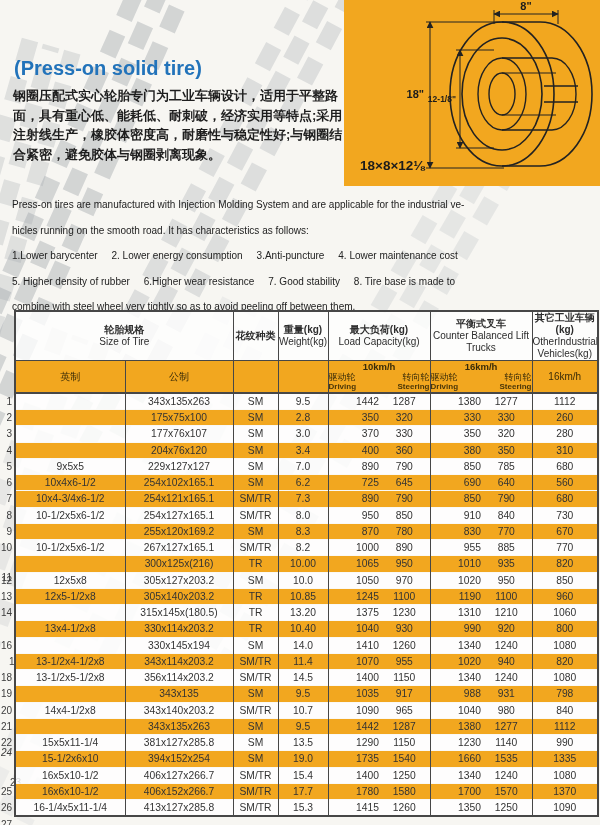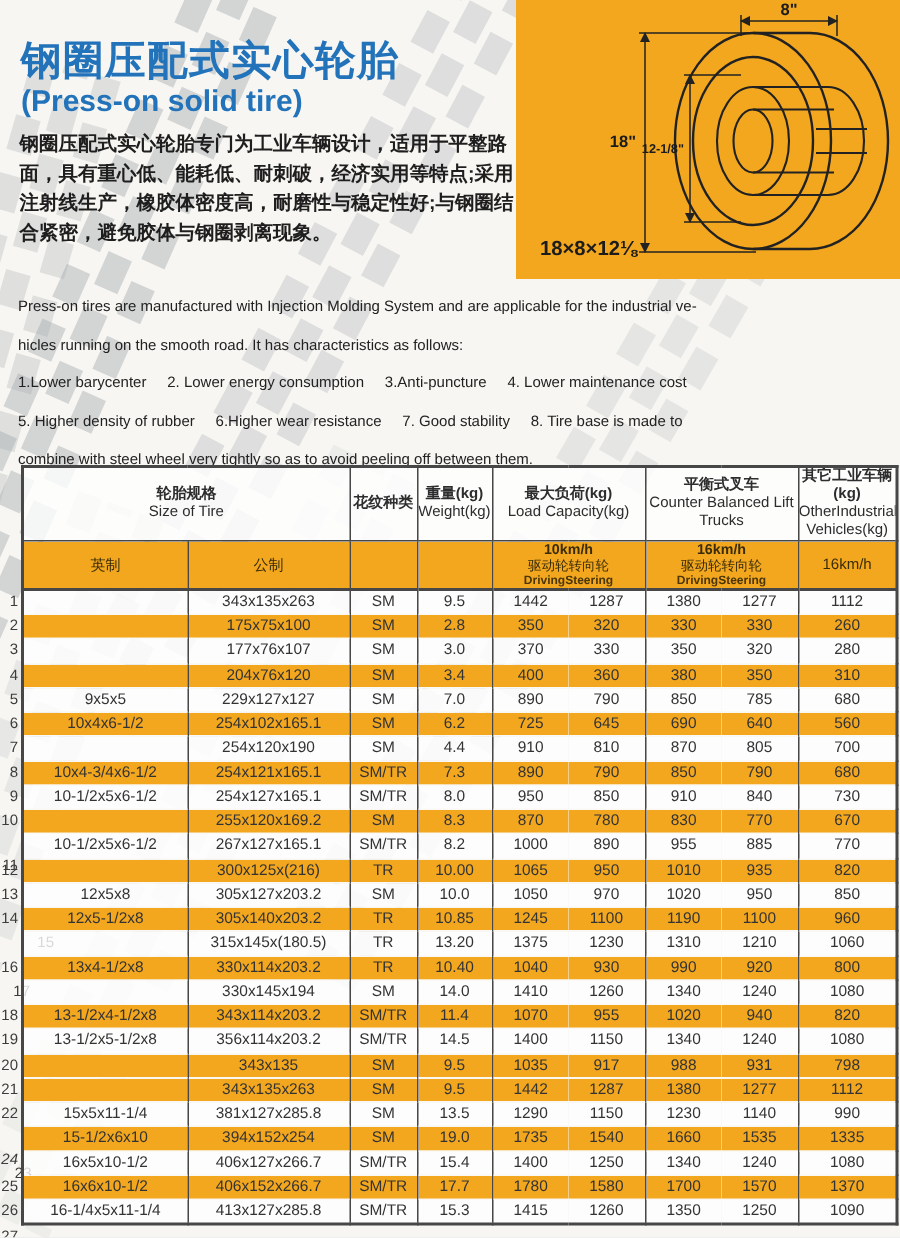--- a/index.html
+++ b/index.html
@@ -39,31 +39,31 @@
   table.grid {
     position:absolute; left:14px; top:0; width:583px;
     border-collapse:collapse; table-layout:fixed;
     border:2px solid #474747;
   }
   .grid th, .grid td {
     border-right:1px solid #474747;
     font-weight:normal; text-align:center; vertical-align:middle;
     padding:0; overflow:hidden;
   }
-  .grid .no-r { border-right:none; }
+  .grid .no-r { border-right:none;text-align:right; }
   thead tr.h1 { height:37px; background:rgba(255,255,255,0.78); }
   thead tr.h1 th { border-bottom:1px solid #474747; font-size:10px; color:#2d2d2d; line-height:12px; }
   thead tr.h2 { height:32px; background:#F2A71F; }
   thead tr.h2 th { border-bottom:2px solid #474747; font-size:10px; color:#3a2c08; }
   .hcn { font-weight:bold; }
   .hen { font-weight:normal; }
   th.small-h { font-size:9px; line-height:11px; }
   .imp-met { font-size:10.5px; font-weight:bold; }
   .speed { font-size:9.5px; font-weight:bold; line-height:11px; }
-  .ds-row { display:flex; justify-content:center; font-size:9px; line-height:10px; }
+  .ds-row { display:flex; justify-content:space-between; font-size:9px; line-height:10px; }
   .ds-row.en { font-size:8px; font-weight:bold; color:#4a3608; }
   tbody tr { height:16.26px; }
   tbody tr.odd  { background:rgba(255,255,255,0.80); }
   tbody tr.even { background:#F2A71F; }
   tbody td { font-size:10.3px; color:#333; line-height:15px; border-top:1px solid rgba(250,249,245,0.95); }
 </style>
 </head>
 <body>
 
 <div class="page">
@@ -77,21 +77,20 @@
       </g>
     </defs>
     <use href="#band" transform="translate(150,-40) rotate(24)" stroke="#9aa0a6" opacity="0.38"></use>
     <use href="#band" transform="translate(330,-60) rotate(28)" stroke="#a2a8ae" opacity="0.30"></use>
     <use href="#band" transform="translate(30,40) rotate(16)" stroke="#a2a8ae" opacity="0.28"></use>
     <use href="#band" transform="translate(470,150) rotate(30)" stroke="#aab0b6" opacity="0.22"></use>
     <use href="#band" transform="translate(60,330) rotate(20)" stroke="#aab0b6" opacity="0.20"></use>
     <use href="#band" transform="translate(230,300) rotate(26)" stroke="#b0b6bc" opacity="0.14"></use>
   </svg>
 
-  <div class="title-cn">钢圈压配式实心轮胎</div>
   <div class="title-en">(Press-on solid tire)</div>
 
   <div class="intro-cn">钢圈压配式实心轮胎专门为工业车辆设计，适用于平整路
 面，具有重心低、能耗低、耐刺破，经济实用等特点;采用
 注射线生产，橡胶体密度高，耐磨性与稳定性好;与钢圈结
 合紧密，避免胶体与钢圈剥离现象。</div>
 
   <div class="drawing-box">
     <svg viewBox="0 0 256 186">
       <defs>
@@ -159,21 +158,21 @@
         <div class="rownum" style="top: 294.5px; height: 16.25px;">14</div>
         <div class="rownum" style="top: 310.75px; height: 16.25px; padding-left: 36px;">15</div>
         <div class="rownum" style="top: 327px; height: 16.25px;">16</div>
         <div class="rownum" style="top: 343.25px; height: 16.25px; padding-left: 20px;">17</div>
         <div class="rownum" style="top: 359.5px; height: 16.25px;">18</div>
         <div class="rownum" style="top: 375.75px; height: 16.25px;">19</div>
         <div class="rownum" style="top: 392px; height: 16.25px;">20</div>
         <div class="rownum" style="top: 408.25px; height: 16.25px;">21</div>
         <div class="rownum" style="top: 424.5px; height: 16.25px;">22</div>
         <div class="rownum" style="top: 464px; height: 16.25px; padding-left: 21px;">23</div>
-        <div class="rownum" style="top: 455px; height: 16.25px; font-style: italic;">24</div>
+        <div class="rownum" style="top: 434px; height: 16.25px; font-style: italic;">24</div>
         <div class="rownum" style="top: 473.25px; height: 16.25px;">25</div>
         <div class="rownum" style="top: 489.5px; height: 16.25px;">26</div>
         <div class="rownum" style="top: 505.75px; height: 16.5px;">27</div>
       </div>
     <table class="grid" id="spec">
       <colgroup>
         <col style="width:110px">
           <col style="width:108px">
           <col style="width:45px">
           <col style="width:50px">
@@ -300,31 +299,20 @@
             <td class="c-imp">10x4x6-1/2</td>
             <td class="c-met">254x102x165.1</td>
             <td class="c-pat">SM</td>
             <td class="c-wgt">6.2</td>
             <td class="c-ld no-r">725</td>
             <td class="c-ls">645</td>
             <td class="c-cd no-r">690</td>
             <td class="c-cs">640</td>
             <td class="c-oth">560</td>
           </tr>
-          <tr class="odd">
-            <td class="c-imp"></td>
-            <td class="c-met">254x120x190</td>
-            <td class="c-pat">SM</td>
-            <td class="c-wgt">4.4</td>
-            <td class="c-ld no-r">910</td>
-            <td class="c-ls">810</td>
-            <td class="c-cd no-r">870</td>
-            <td class="c-cs">805</td>
-            <td class="c-oth">700</td>
-          </tr>
           <tr class="even">
             <td class="c-imp">10x4-3/4x6-1/2</td>
             <td class="c-met">254x121x165.1</td>
             <td class="c-pat">SM/TR</td>
             <td class="c-wgt">7.3</td>
             <td class="c-ld no-r">890</td>
             <td class="c-ls">790</td>
             <td class="c-cd no-r">850</td>
             <td class="c-cs">790</td>
             <td class="c-oth">680</td>
@@ -454,20 +442,31 @@
             <td class="c-imp"></td>
             <td class="c-met">343x135</td>
             <td class="c-pat">SM</td>
             <td class="c-wgt">9.5</td>
             <td class="c-ld no-r">1035</td>
             <td class="c-ls">917</td>
             <td class="c-cd no-r">988</td>
             <td class="c-cs">931</td>
             <td class="c-oth">798</td>
           </tr>
+          <tr class="odd">
+            <td class="c-imp">14x4-1/2x8</td>
+            <td class="c-met">343x140x203.2</td>
+            <td class="c-pat">SM/TR</td>
+            <td class="c-wgt">10.7</td>
+            <td class="c-ld no-r">1090</td>
+            <td class="c-ls">965</td>
+            <td class="c-cd no-r">1040</td>
+            <td class="c-cs">980</td>
+            <td class="c-oth">840</td>
+          </tr>
           <tr class="even">
             <td class="c-imp"></td>
             <td class="c-met">343x135x263</td>
             <td class="c-pat">SM</td>
             <td class="c-wgt">9.5</td>
             <td class="c-ld no-r">1442</td>
             <td class="c-ls">1287</td>
             <td class="c-cd no-r">1380</td>
             <td class="c-cs">1277</td>
             <td class="c-oth">1112</td>

